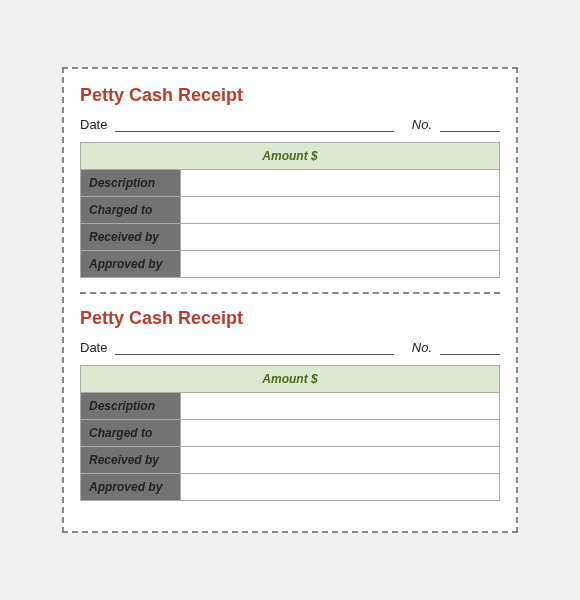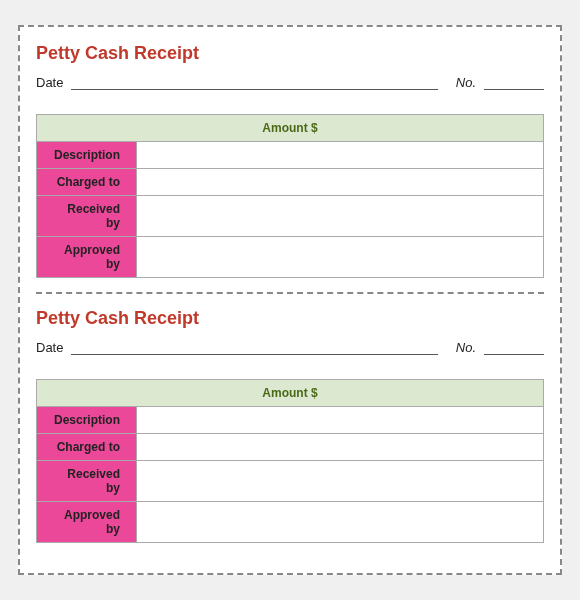--- a/index.html
+++ b/index.html
@@ -12,21 +12,21 @@
       width: 580px;
       height: 600px;
       background: #f0f0f0;
       display: flex;
       align-items: center;
       justify-content: center;
       font-family: Arial, sans-serif;
     }
 
     .page-container {
-      width: 544px;
+      width: 456px;
       background: white;
       border: 2px dashed #888;
       padding: 16px;
       display: flex;
       flex-direction: column;
       gap: 0;
     }
 
     .receipt-block {
       width: 100%;
@@ -42,21 +42,21 @@
       font-size: 18px;
       font-weight: bold;
       color: #c0392b;
       margin-bottom: 10px;
     }
 
     .date-row {
       display: flex;
       align-items: flex-end;
       gap: 8px;
-      margin-bottom: 24px;
+      margin-bottom: 10px;
       font-size: 13px;
     }
 
     .date-label {
       font-size: 13px;
       color: #222;
       font-weight: normal;
     }
 
     .date-line {
@@ -90,30 +90,30 @@
       text-align: center;
       font-weight: bold;
       font-size: 13px;
       color: #4a6a1a;
       padding: 6px 8px;
       border: 1px solid #aaa;
     }
 
     .receipt-table tr td {
       border: 1px solid #aaa;
-      padding: 6px 16px;
+      padding: 6px 8px;
       font-size: 12px;
+      font-style: italic;
     }
 
     .field-label {
       font-weight: bold;
       color: #222;
       width: 100px;
-      background: #ec4899;
-      text-align: right;
+      background: #737373;
     }
 
     .field-value {
       background: white;
     }
   </style>
 </head>
 <body>
 
 <div class="page-container">

